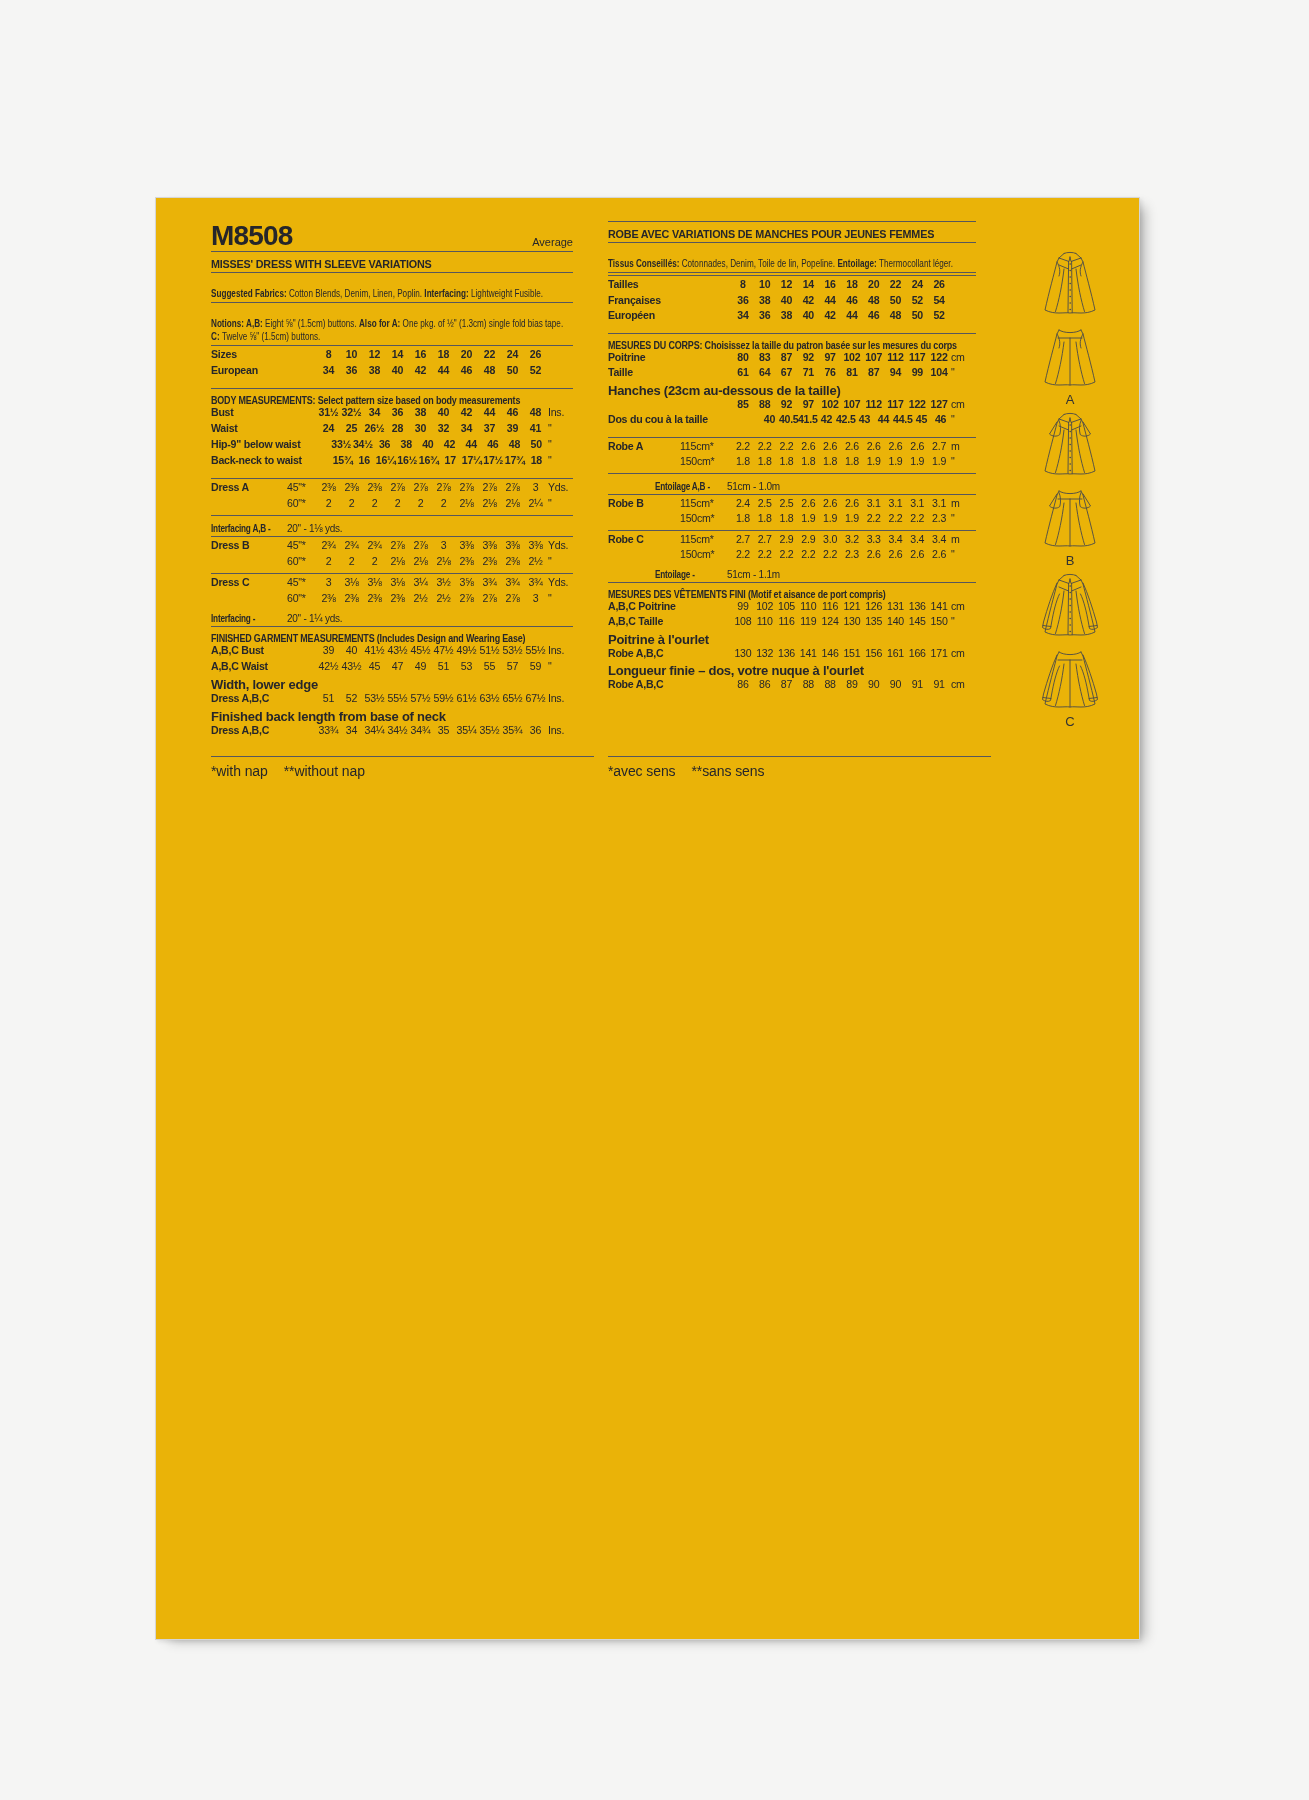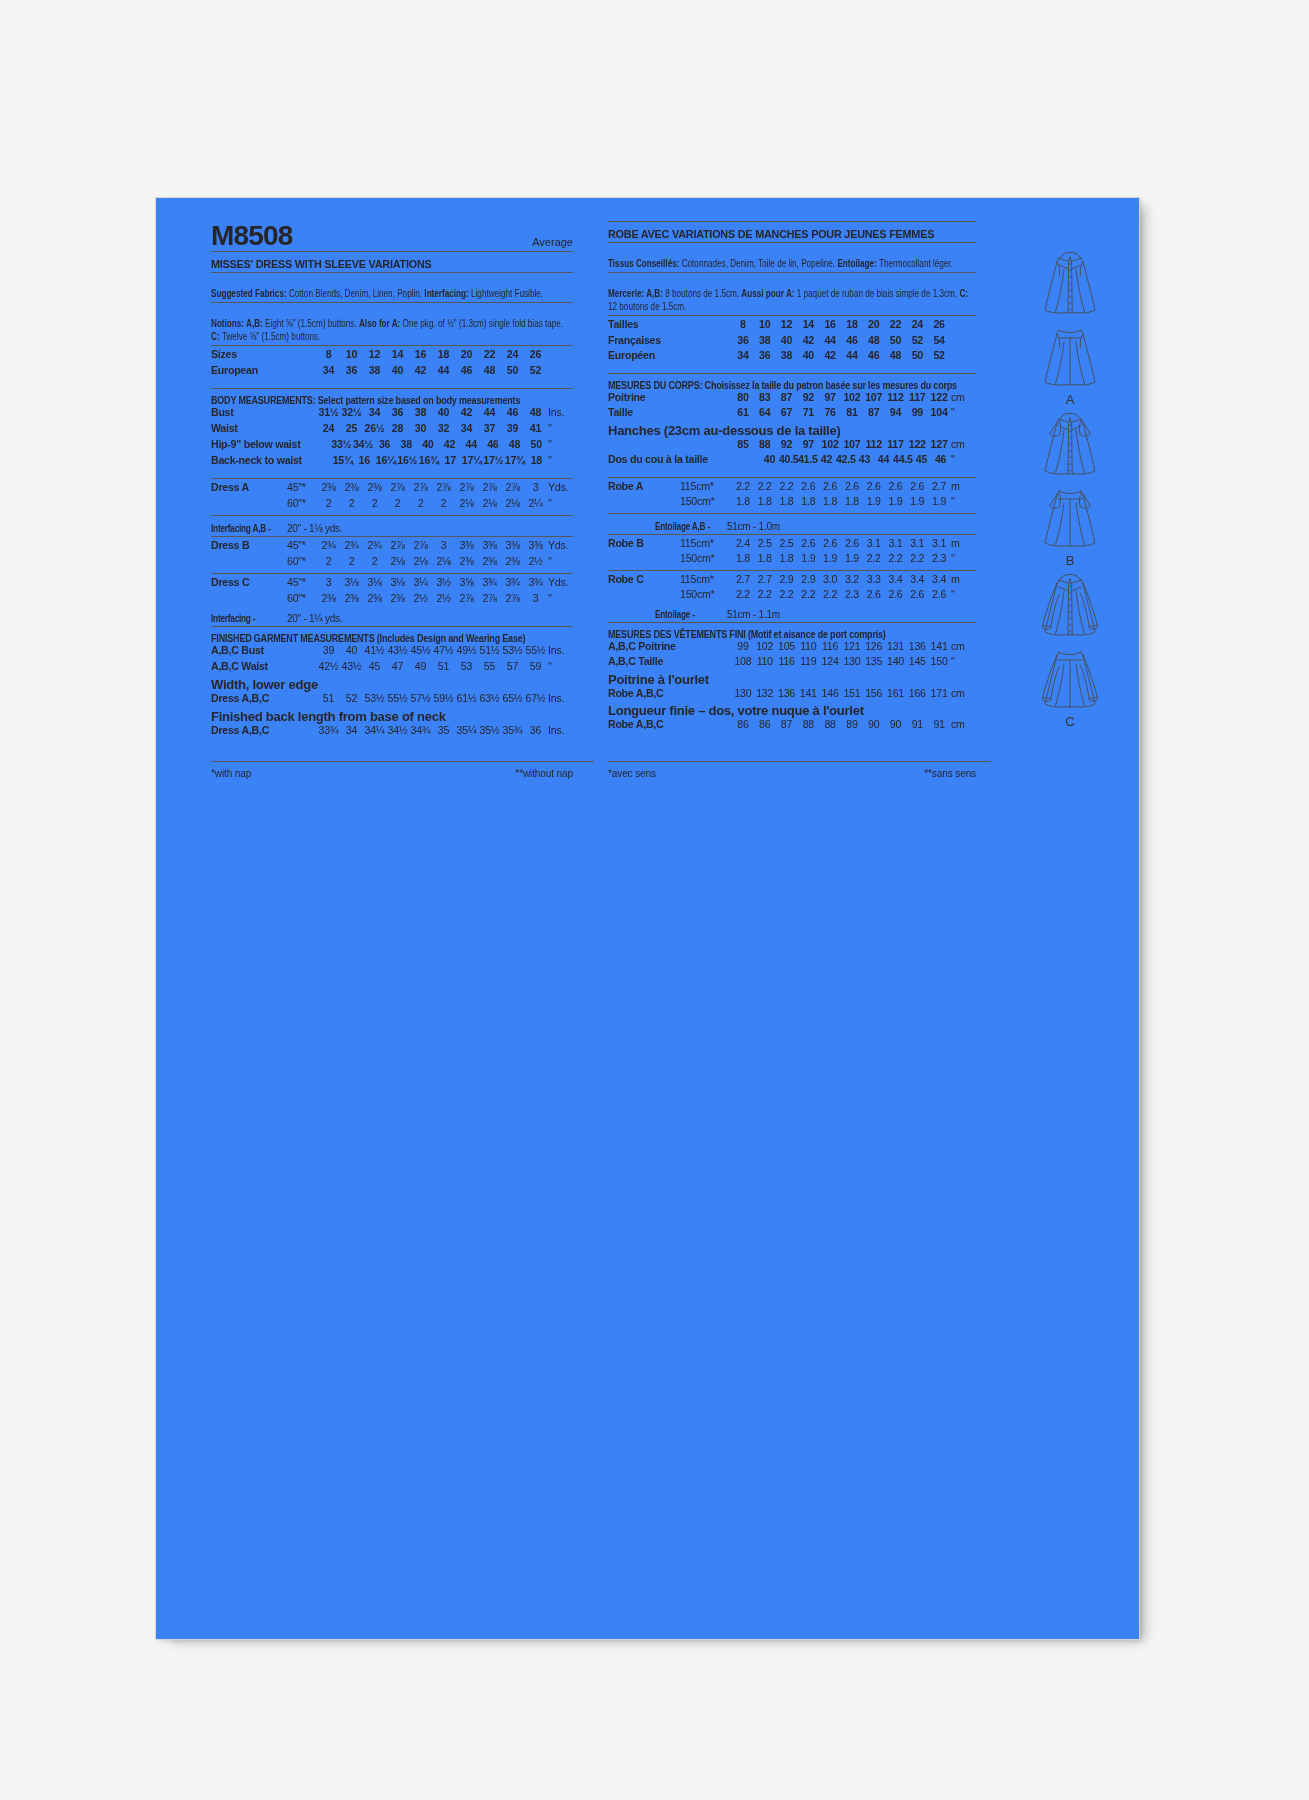--- a/index.html
+++ b/index.html
@@ -1,20 +1,20 @@
 <!DOCTYPE html>
 <html><head>
 <meta charset="utf-8">
 <style>
   * { margin:0; padding:0; box-sizing:border-box; }
   html,body { width:1309px; height:1800px; overflow:hidden; }
   body { background:#f5f5f4; font-family:"Liberation Sans", sans-serif; color:#26262a; position:relative; }
 
   .page { position:absolute; left:155px; top:197px; width:985px; height:1443px;
-          background:#3b82f6; border:1px solid #d6d6d6;
+          background:#eab308; border:1px solid #d6d6d6;
           box-shadow: 9px 5px 12px -5px rgba(0,0,0,.30), 2px 2px 4px rgba(0,0,0,.08); }
 
   .col { position:absolute; top:21px; height:560px; }
   .col-en { left:55px;  width:362px; }
   .col-fr { left:452px; width:368px; }
 
   .hdr { height:30px; display:flex; justify-content:space-between; align-items:flex-end; }
   .sku { font-size:28px; font-weight:bold; letter-spacing:-0.8px; line-height:26px; }
   .diff { font-size:11px; line-height:13px; }
 
@@ -45,21 +45,21 @@
                letter-spacing:-0.25px; font-size:13px; white-space:nowrap; }
 
   .ifline { height:16px; display:flex; align-items:flex-end; font-size:10px; letter-spacing:-0.25px; }
   .ifl { flex:0 0 76px; font-weight:bold; }
   .col-fr .ifl { flex-basis:72px;margin-left:47px; }
   .cxs { display:inline-block; transform:scaleX(.82); transform-origin:0 100%; white-space:nowrap; }
 
   .gap6 { height:6px; }
   .cfoot { position:absolute; left:0; bottom:0; width:100%; }
   .rule-b { width:383px; border-top:1.5px solid #57575b; margin-bottom:6px; }
-  .fnote { font-size:10px; display:flex; gap:16px; letter-spacing:-0.1px;justify-content:space-between; }
+  .fnote { font-size:14px; display:flex; gap:16px; letter-spacing:-0.1px; }
 
   .figures { position:absolute; left:878px; top:50px; width:72px; }
   .fig { width:68px; height:70px; margin:0 auto 2px; }
   .fig svg { width:100%; height:100%; display:block; }
   .fig-label { text-align:center; font-size:13px; height:17px; line-height:15px; color:#333; }
 </style>
 </head>
 <body>
 
 <div class="page">
@@ -366,23 +366,20 @@
   </div>
 
   <div class="col col-fr">
     <div class="rule"></div>
     <div class="titleline">ROBE AVEC VARIATIONS DE MANCHES POUR JEUNES FEMMES</div>
     <div class="rule"></div>
     <div class="para">
         <div class="cxp"><b>Tissus Conseillés: </b><span>Cotonnades, Denim, Toile de lin, Popeline. </span><b>Entoilage: </b><span>Thermocollant léger.</span></div>
       </div>
     <div class="rule"></div>
-    <div class="para">
-        <div class="cxp"><b>Mercerie: A,B: </b><span>8 boutons de 1.5cm. </span><b>Aussi pour A: </b><span>1 paquet de ruban de biais simple de 1.3cm. </span><b>C: </b><span>12 boutons de 1.5cm.</span></div>
-      </div>
     <div class="rule"></div>
     <div class="tbl">
         <div class="trow rb">
           <div class="tc c-lbl">Tailles</div>
           <div class="tc c-w"></div>
           <div class="tc c-v">8</div>
           <div class="tc c-v">10</div>
           <div class="tc c-v">12</div>
           <div class="tc c-v">14</div>
           <div class="tc c-v">16</div>

